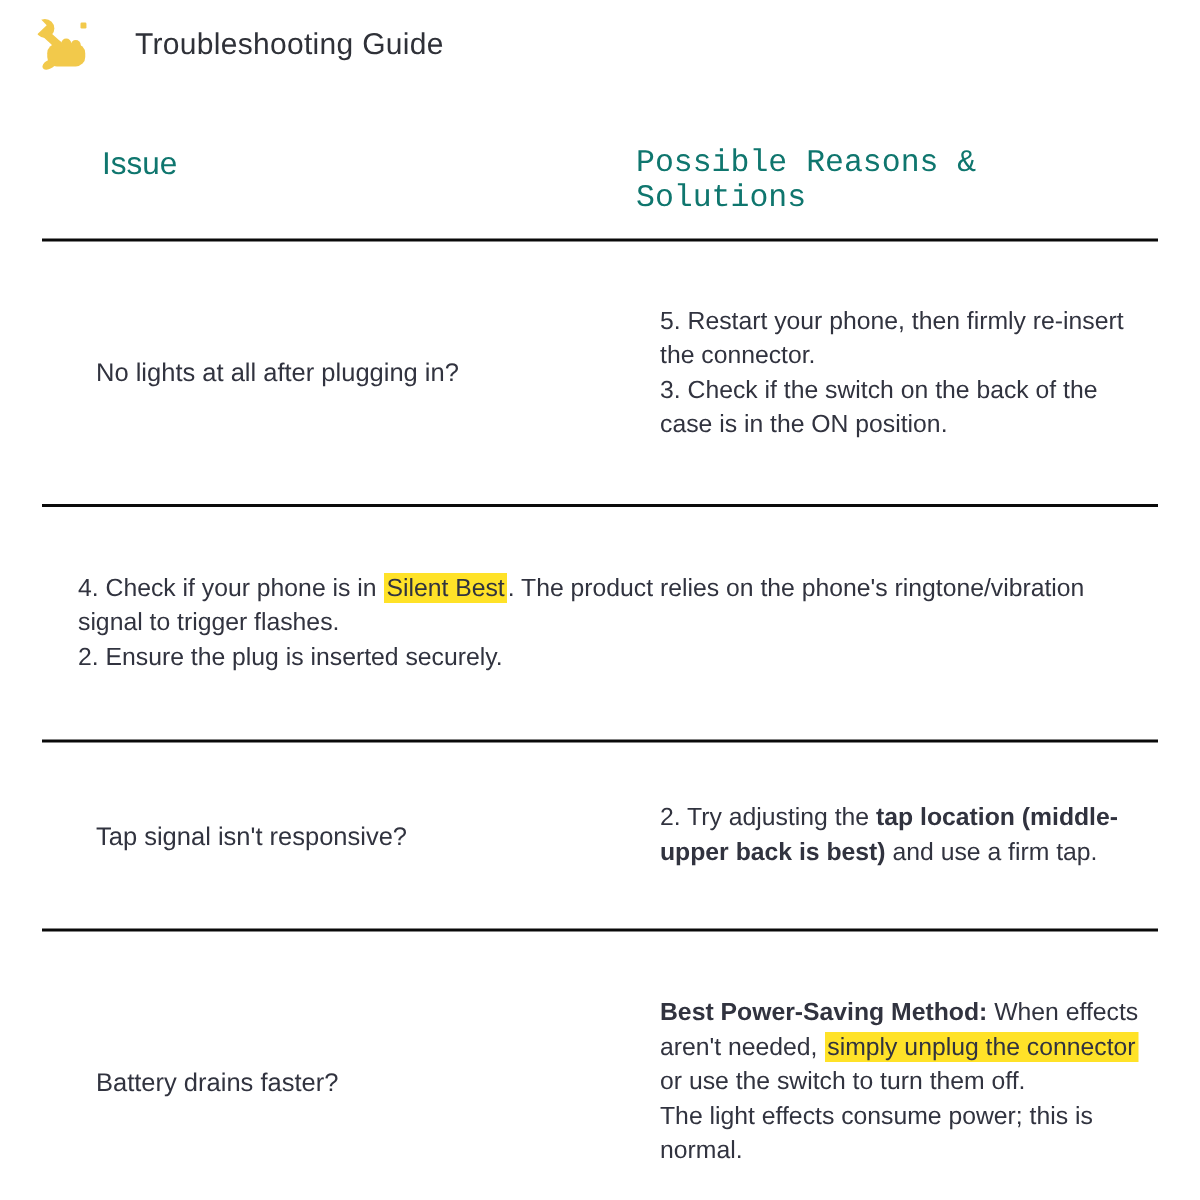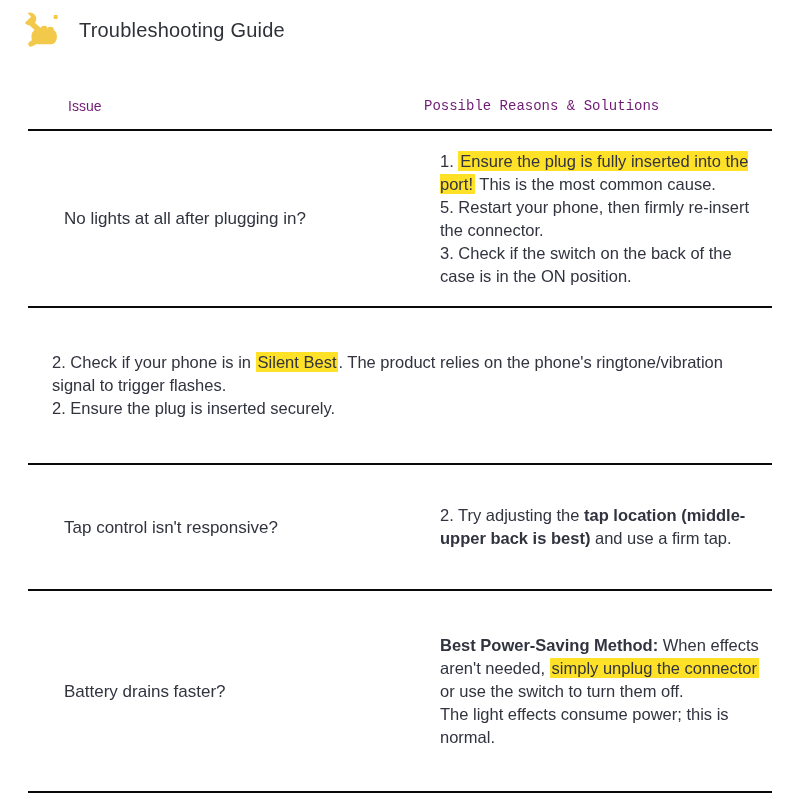--- a/index.html
+++ b/index.html
@@ -11,41 +11,41 @@
     overflow: hidden;
     font-family: "Liberation Sans", "DejaVu Sans", sans-serif;
     color: #31333f;
   }
   .page { width: 800px; height: 800px; position: relative; }
 
   
   .hdr {
     display: flex;
     align-items: center;
-    gap: 19px;
+    gap: 30px;
     padding: 8px 0 0 22px;
     height: 44px;
   }
   .icon-wrap { width: 38px; height: 42px; display: inline-block; color: var(--icon, #f2c94b); }
   .title {
     font-size: 20px;
     font-weight: 500;
     margin: 0;
     color: #2f3138;
     letter-spacing: 0.2px;
   }
 
   
   .table { margin: 30px 28px 0 28px; }
   .thead {
     display: flex;
     padding: 16px 0 15px 0;
     border-bottom: 2px solid #0a0a0a;
   }
-  .th { font-size: 14px; color: #701a75; }
+  .th { font-size: 21px; color: #0f766e; }
   .th-issue { width: 352px; padding-left: 40px; box-sizing: border-box; }
   .th-sol  { flex: 1; padding-left: 44px; box-sizing: border-box; font-family: Liberation Mono, monospace; }
 
   .row {
     display: flex;
     align-items: center;
     border-bottom: 2px solid #0a0a0a;
     box-sizing: border-box;
   }
   .tbody .row:nth-child(1) { min-height: 177px; }
@@ -98,33 +98,32 @@
 
   <div class="table">
     <div class="thead">
       <div class="th th-issue">Issue</div>
       <div class="th th-sol">Possible Reasons &amp; Solutions</div>
     </div>
     <div class="tbody">
         <div class="row">
           <div class="col-issue">No lights at all after plugging in?</div>
           <div class="col-sol">
-            <div class="sol-par"><span>1. </span><span class="hl">Ensure the plug is fully inserted into the port!</span><span> This is the most common cause.</span></div>
             <div class="sol-par"><span>5. Restart your phone, then firmly re-insert the connector.</span></div>
             <div class="sol-par"><span>3. Check if the switch on the back of the case is in the ON position.</span></div>
           </div>
         </div>
         <div class="row">
           <div class="col-sol">
-            <div class="sol-par"><span>2. Check if your phone is in </span><span class="hl">Silent Best</span><span>. The product relies on the phone's ringtone/vibration signal to trigger flashes.</span></div>
+            <div class="sol-par"><span>4. Check if your phone is in </span><span class="hl">Silent Best</span><span>. The product relies on the phone's ringtone/vibration signal to trigger flashes.</span></div>
             <div class="sol-par"><span>2. Ensure the plug is inserted securely.</span></div>
           </div>
         </div>
         <div class="row">
-          <div class="col-issue">Tap control isn't responsive?</div>
+          <div class="col-issue">Tap signal isn't responsive?</div>
           <div class="col-sol">
             <div class="sol-par"><span>2. Try adjusting the </span><span class="bold">tap location (middle-upper back is best)</span><span> and use a firm tap.</span></div>
           </div>
         </div>
         <div class="row">
           <div class="col-issue">Battery drains faster?</div>
           <div class="col-sol">
             <div class="sol-par"><span class="bold">Best Power-Saving Method:</span><span> When effects aren't needed, </span><span class="hl">simply unplug the connector</span><span> or use the switch to turn them off.</span></div>
             <div class="sol-par"><span>The light effects consume power; this is normal.</span></div>
           </div>

